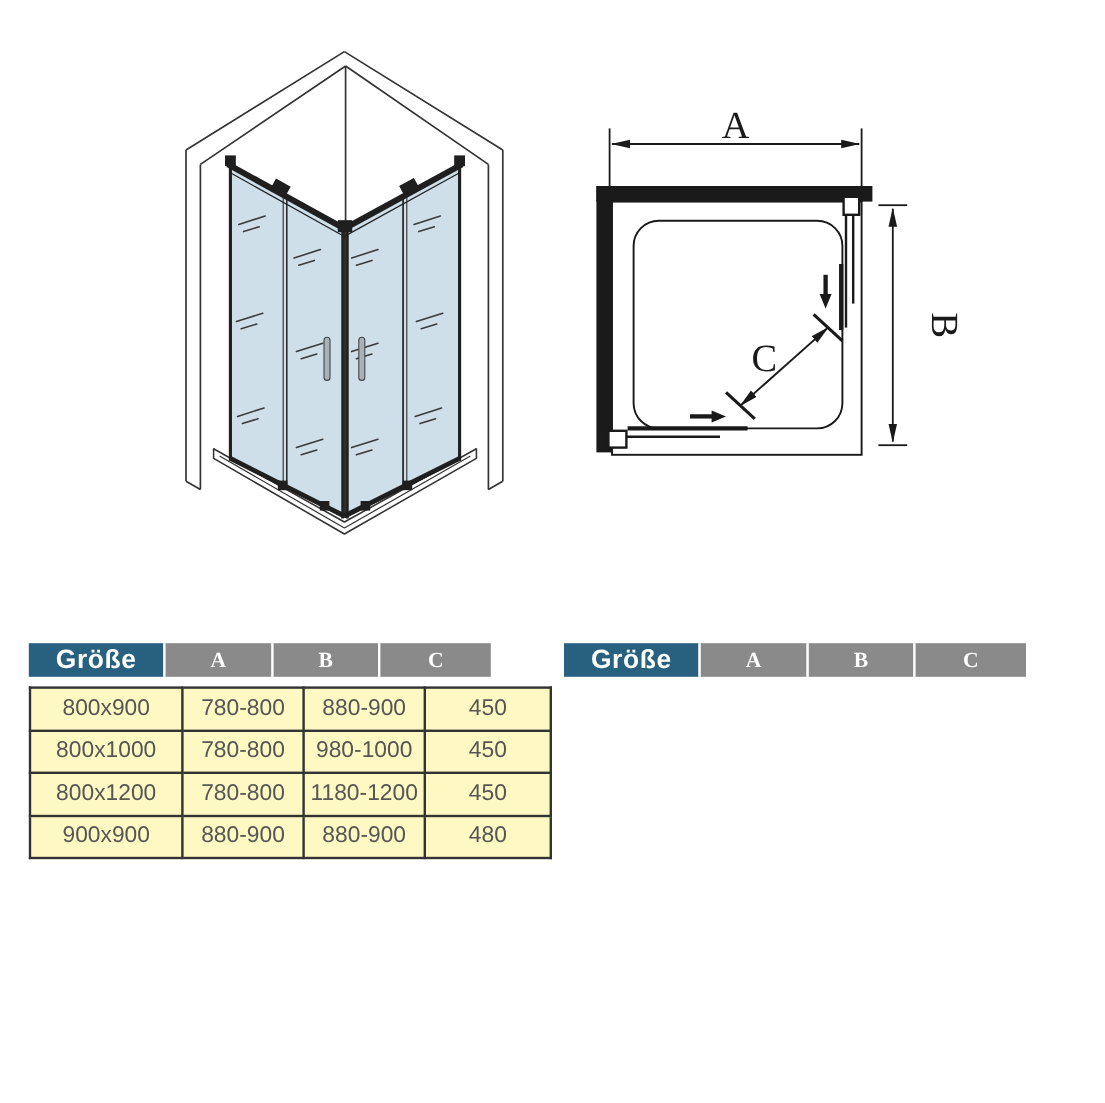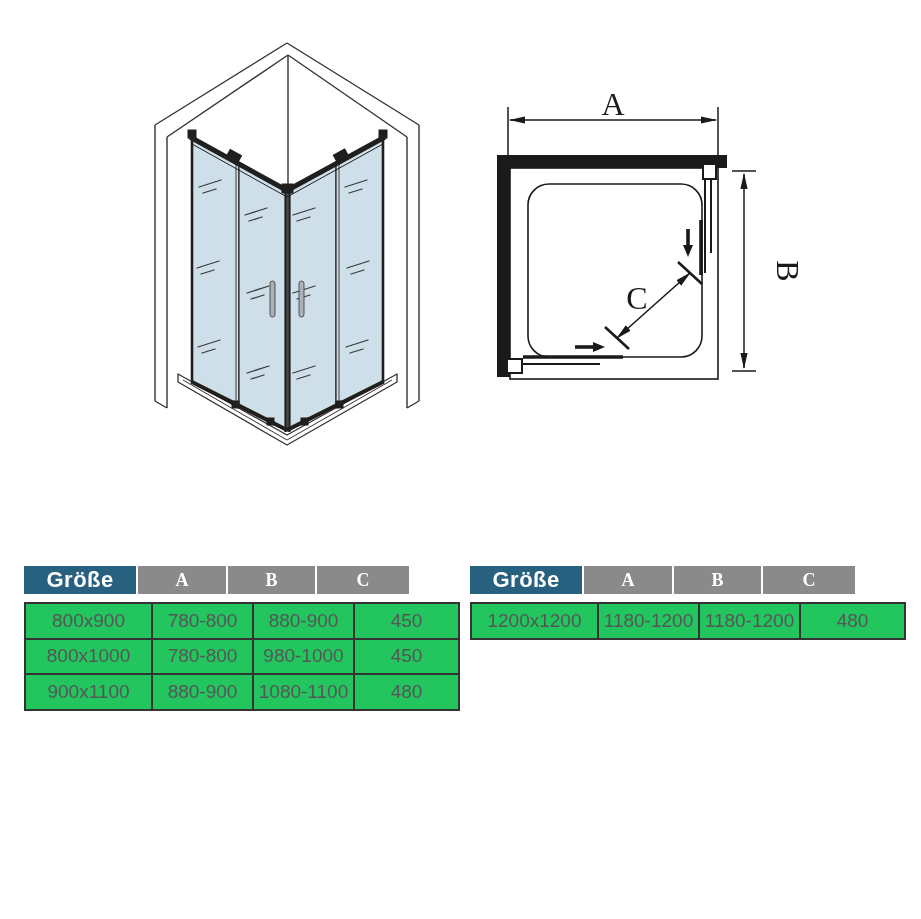--- a/index.html
+++ b/index.html
@@ -7,36 +7,36 @@
   body{
     width:921px;height:919px;background:#ffffff;
     font-family:"Liberation Sans",sans-serif;
     position:relative;overflow:hidden;
   }
   .stage{position:absolute;left:0;top:0;width:921px;height:919px;}
   .iso-wrap{position:absolute;left:95px;top:18px;}
   .plan-wrap{position:absolute;left:480px;top:85px;}
 
   
-  .size-table{position:absolute;top:566px;width:385px;}
+  .size-table{position:absolute;top:536px;width:385px;}
   .size-table.left{left:24px;}
   .size-table.right{left:470px;}
   .thead{display:flex;height:28px;}
   .th{box-sizing:border-box;display:flex;align-items:center;justify-content:center;color:#ffffff;}
   .th + .th{border-left:2px solid #ffffff;}
   .th-size{width:127px;background:#28617f;font-weight:bold;font-size:22px;letter-spacing:.5px;}
   .th-a,.th-b{width:101px;}
   .th-c{width:106px;}
   .th-dim{background:#8a8a8a;font-family:"Liberation Serif",serif;font-size:18px;font-weight:bold;}
   .size-table table{
     border-collapse:collapse;table-layout:fixed;width:434px;margin-top:8px;
   }
   .size-table td{
     border:2px solid #333333;height:33.5px;text-align:center;
-    font-size:19px;color:#565656;background:#22c55e;padding:0;
+    font-size:19px;color:#565656;background:#fef9c3;padding:0;
   }
   svg text{font-family:"Liberation Serif",serif;fill:#1a1a1a;}
 </style>
 </head>
 <body>
 
 <div class="stage">
 
   <div class="iso-wrap">
     <svg width="340" height="450" viewBox="0 0 340 450">
@@ -210,23 +210,29 @@
             <td>880-900</td>
             <td>450</td>
           </tr>
           <tr>
             <td>800x1000</td>
             <td>780-800</td>
             <td>980-1000</td>
             <td>450</td>
           </tr>
           <tr>
-            <td>900x1100</td>
+            <td>800x1200</td>
+            <td>780-800</td>
+            <td>1180-1200</td>
+            <td>450</td>
+          </tr>
+          <tr>
+            <td>900x900</td>
             <td>880-900</td>
-            <td>1080-1100</td>
+            <td>880-900</td>
             <td>480</td>
           </tr>
         </tbody>
     </table>
   </div>
 
   <div class="size-table right">
     <div class="thead">
       <div class="th th-size">Größe</div>
       <div class="th th-a th-dim">A</div>
@@ -234,23 +240,17 @@
       <div class="th th-c th-dim">C</div>
     </div>
     <table>
       <colgroup>
           <col style="width:127px">
           <col style="width:101px">
           <col style="width:101px">
           <col style="width:105px">
         </colgroup>
       <tbody>
-          <tr>
-            <td>1200x1200</td>
-            <td>1180-1200</td>
-            <td>1180-1200</td>
-            <td>480</td>
-          </tr>
         </tbody>
     </table>
   </div>
 
 </div>
 
 </body></html>

